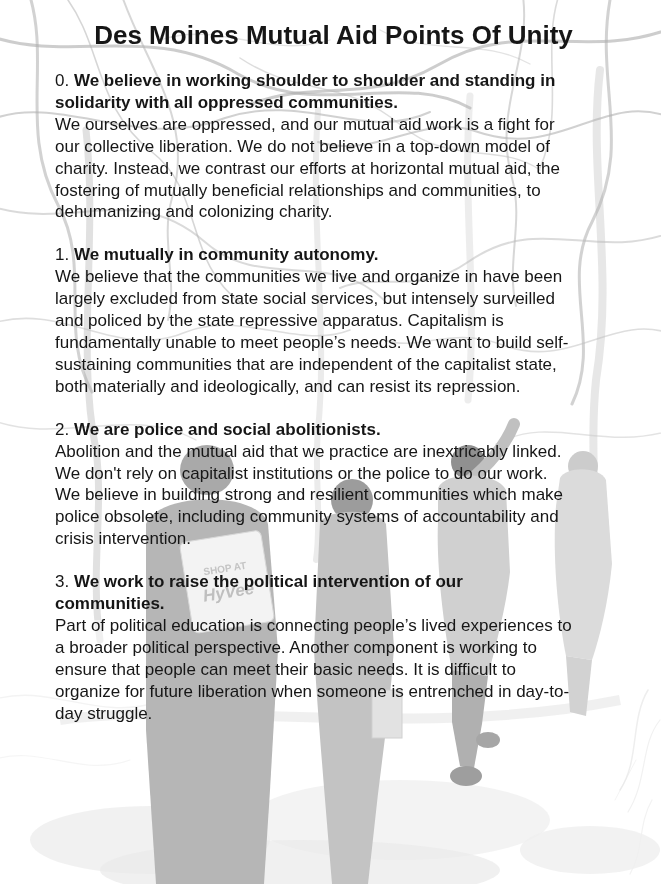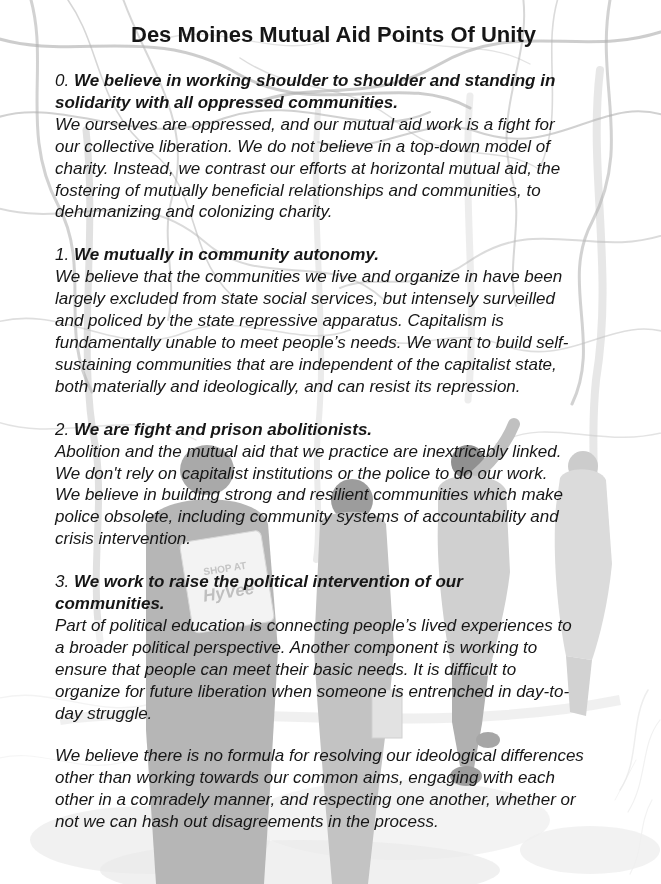--- a/index.html
+++ b/index.html
@@ -7,25 +7,25 @@
     width:661px;height:884px;position:relative;overflow:hidden;
     background:#ffffff;
     font-family:"Liberation Sans",sans-serif;
   }
   .bg{position:absolute;left:0;top:0;width:661px;height:884px;}
   .content{
     position:absolute;left:55px;top:22px;width:585px;
     color:#161616;
   }
   h1.title{
-    font-size:22px;font-weight:bold;line-height:26px;
+    font-size:26px;font-weight:bold;line-height:26px;
     text-align:center;margin:0 0 22px 0;position:relative;left:-14px;
     white-space:nowrap;
   }
-  .section{margin:0 0 21px 0;font-style:italic;}
+  .section{margin:0 0 21px 0;}
   .section p{
     margin:0;font-size:17px;line-height:21.9px;white-space:pre-line;
   }
   .sec-head{font-weight:normal;}
   .sec-head b{font-weight:bold;}
 </style>
 </head>
 <body>
 
 <svg class="bg" width="661" height="884" viewBox="0 0 661 884" xmlns="http://www.w3.org/2000/svg" aria-hidden="true">
@@ -124,37 +124,33 @@
     <p class="sec-head"><span>1.</span> <b>We mutually in community autonomy.</b></p>
     <p class="sec-body">We believe that the communities we live and organize in have been
 largely excluded from state social services, but intensely surveilled
 and policed by the state repressive apparatus. Capitalism is
 fundamentally unable to meet people’s needs. We want to build self-
 sustaining communities that are independent of the capitalist state,
 both materially and ideologically, and can resist its repression.</p>
   </div>
 
   <div class="section">
-    <p class="sec-head"><span>2.</span> <b>We are fight and prison abolitionists.</b></p>
+    <p class="sec-head"><span>2.</span> <b>We are police and social abolitionists.</b></p>
     <p class="sec-body">Abolition and the mutual aid that we practice are inextricably linked.
 We don't rely on capitalist institutions or the police to do our work.
 We believe in building strong and resilient communities which make
 police obsolete, including community systems of accountability and
 crisis intervention.</p>
   </div>
 
   <div class="section">
     <p class="sec-head"><span>3.</span> <b>We work to raise the political intervention of our
 communities.</b></p>
     <p class="sec-body">Part of political education is connecting people’s lived experiences to
 a broader political perspective. Another component is working to
 ensure that people can meet their basic needs. It is difficult to
 organize for future liberation when someone is entrenched in day-to-
 day struggle.</p>
   </div>
 
   <div class="section">
-    <p class="sec-body">We believe there is no formula for resolving our ideological differences
-other than working towards our common aims, engaging with each
-other in a comradely manner, and respecting one another, whether or
-not we can hash out disagreements in the process.</p>
   </div>
 </article>
 
 </body></html>

